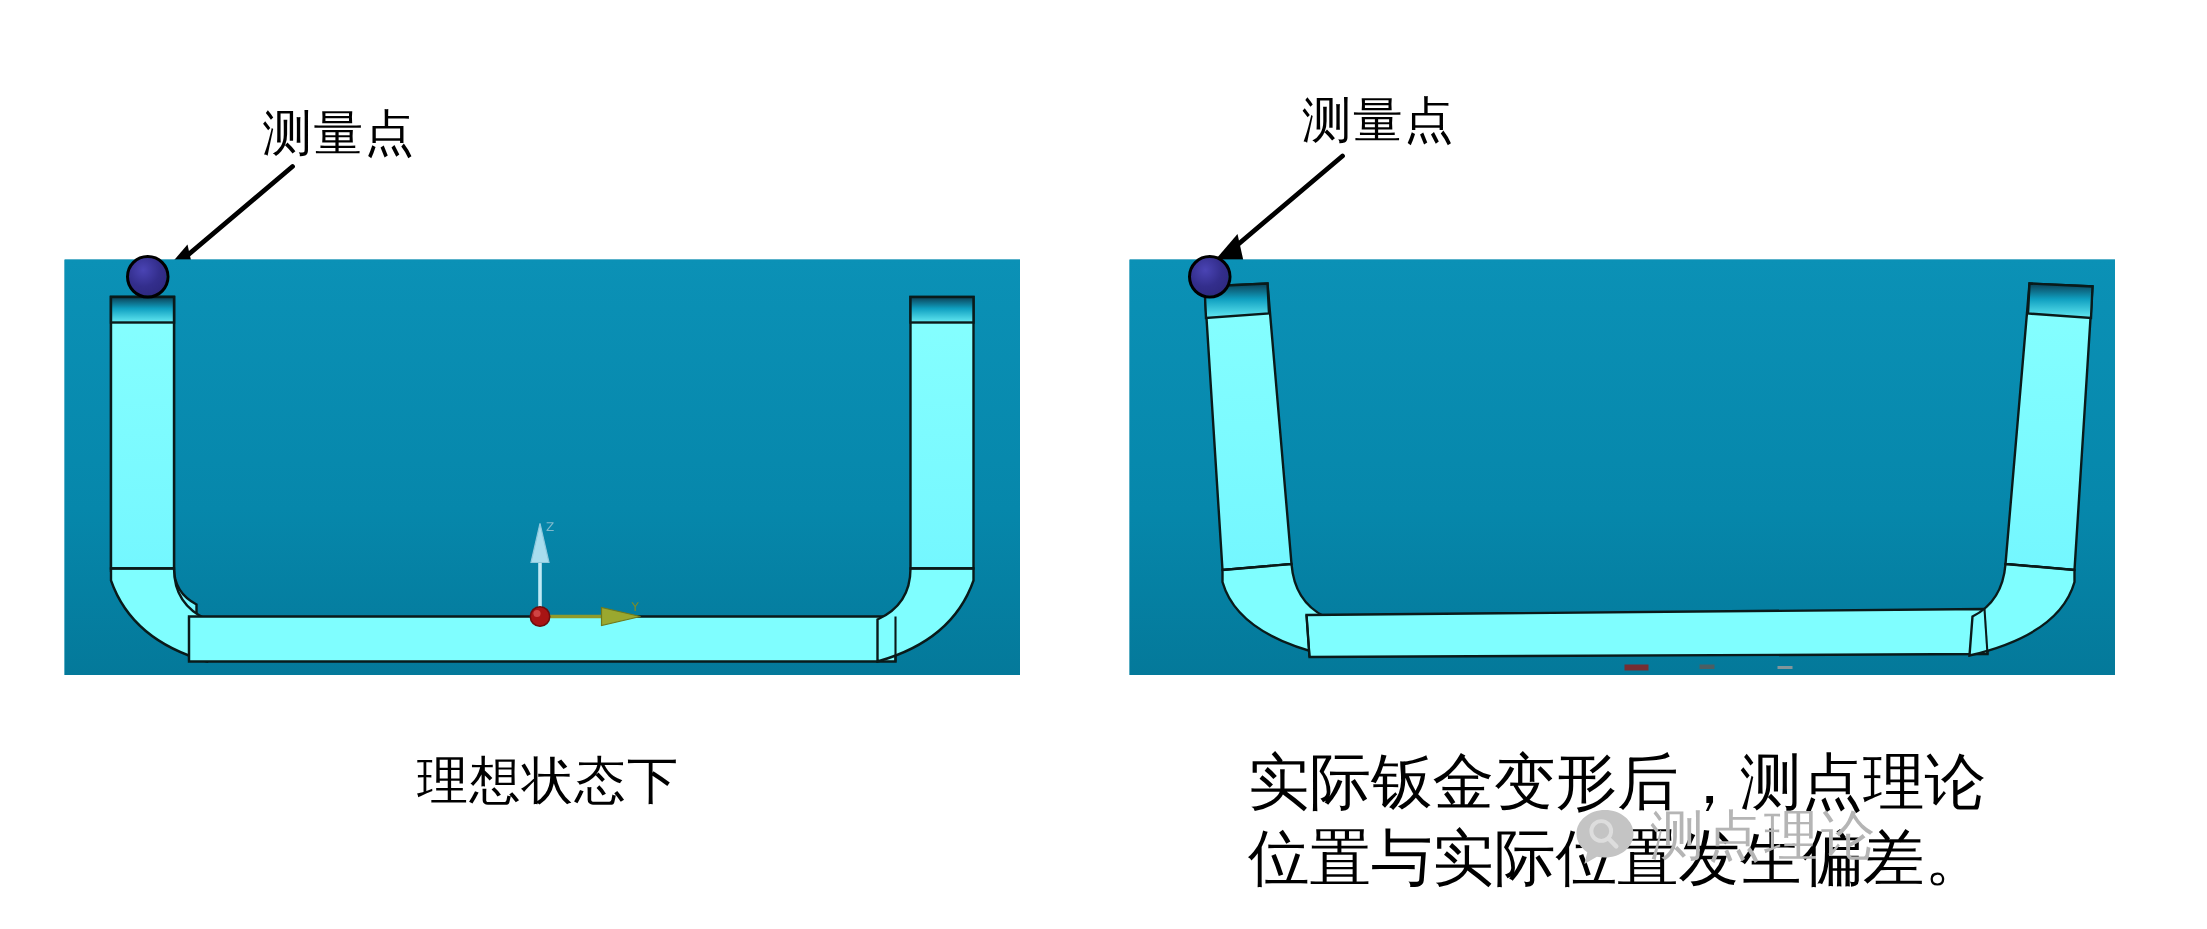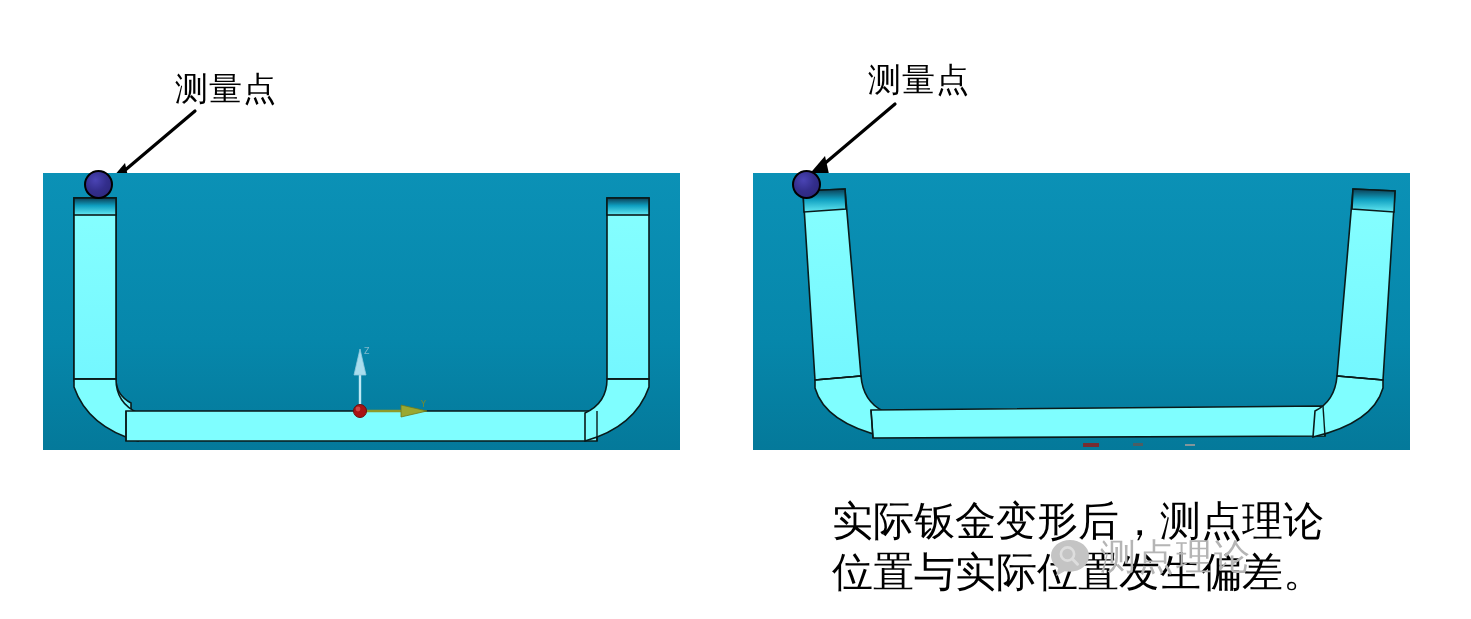--- a/index.html
+++ b/index.html
@@ -188,20 +188,21 @@
         <text x="378" y="234" font-size="8" fill="#7f8c24" font-family="DejaVu Sans, sans-serif">Y</text>
       </g>
 
       <circle cx="317" cy="238" r="6.5" fill="#a81414" stroke="#6d0d0d" stroke-width="1"></circle>
       <circle cx="315" cy="236" r="2.4" fill="#d85050" opacity="0.8"></circle>
     </svg>
   </div>
 
   <div class="measure-point" id="point-ideal"></div>
 
+  <div class="caption" id="caption-ideal">理想状态下</div>
 
   <div class="callout-label" id="label-right">测量点</div>
 
   <svg class="callout-arrow" id="arrow-right" viewBox="0 0 110 90">
     <line x1="100" y1="6" x2="22" y2="72" stroke="#000000" stroke-width="3.2" stroke-linecap="round"></line>
     <polygon points="6,86 30,58 34,76" fill="#000000"></polygon>
   </svg>
 
   <div class="viewport" id="viewport-deformed">
     <div class="viewport-bg"></div>

